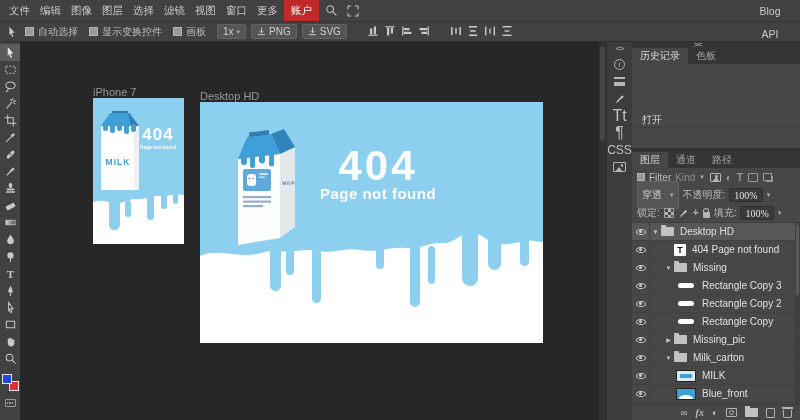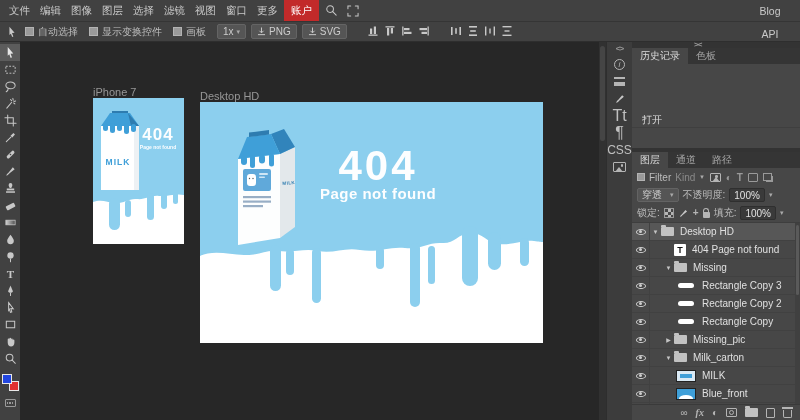--- a/index.html
+++ b/index.html
@@ -88,24 +88,24 @@
   .ptabs { height:16px; background:#353535; display:flex; font-size:10px; }
   .ptab { padding:0 8px; display:flex; align-items:center; color:#a8a8a8; }
   .ptab.active { background:#474747; color:#ddd; }
   .hbody { height:84px; background:#474747; position:relative; }
   .hentry { height:17px; line-height:17px; padding-left:10px; font-size:10px; color:#ddd;
     border-bottom:1px solid #3f3f3f;margin-top:47px; }
   .pgap { height:4px; background:#333; }
   .lpanel { flex:1; background:#474747; display:flex; flex-direction:column; min-height:0; position:relative; }
   .ctlrow { height:18px; display:flex; align-items:center; padding:0 5px; gap:4px;
     font-size:10px; color:#bdbdbd; flex-shrink:0; }
-  .select { background:#555; border:1px solid #636363; border-radius:2px; height:14px;
+  .select { background:#555; border:1px solid #636363; border-radius:2px; height:28px;
     display:flex; align-items:center; gap:8px; padding:0 4px; color:#ccc;justify-content:flex-end; }
   .valbox { background:#3a3a3a; border:1px solid #2f2f2f; border-radius:2px; height:14px;
-    padding:0 4px; display:flex; align-items:center; color:#e2e2e2; }
+    padding:0 4px; display:flex; align-items:center; color:#e2e2e2;font-family:Liberation Serif, serif; }
   .kind { color:#8a8a8a; display:flex; gap:5px; align-items:center; }
   .ficons { display:flex; align-items:center; gap:5px; margin-left:2px; color:#9a9a9a; font-size:10px; }
   .ft { font-weight:bold; font-size:10px; }
   .frameic { width:10px; height:9px; border:1px solid #9a9a9a; border-radius:1px; }
   .smartic { width:9px; height:8px; border:1px solid #9a9a9a; box-shadow:2px 2px 0 -1px #9a9a9a; }
   .checker { width:10px; height:10px;
     background-image:linear-gradient(45deg,#b5b5b5 25%,transparent 25%,transparent 75%,#b5b5b5 75%),
                      linear-gradient(45deg,#b5b5b5 25%,transparent 25%,transparent 75%,#b5b5b5 75%);
     background-size:6px 6px; background-position:0 0,3px 3px; border:1px solid #9a9a9a; }
   .lockic { width:7px; height:6px; background:#b5b5b5; position:relative; border-radius:1px; margin-top:3px; }

